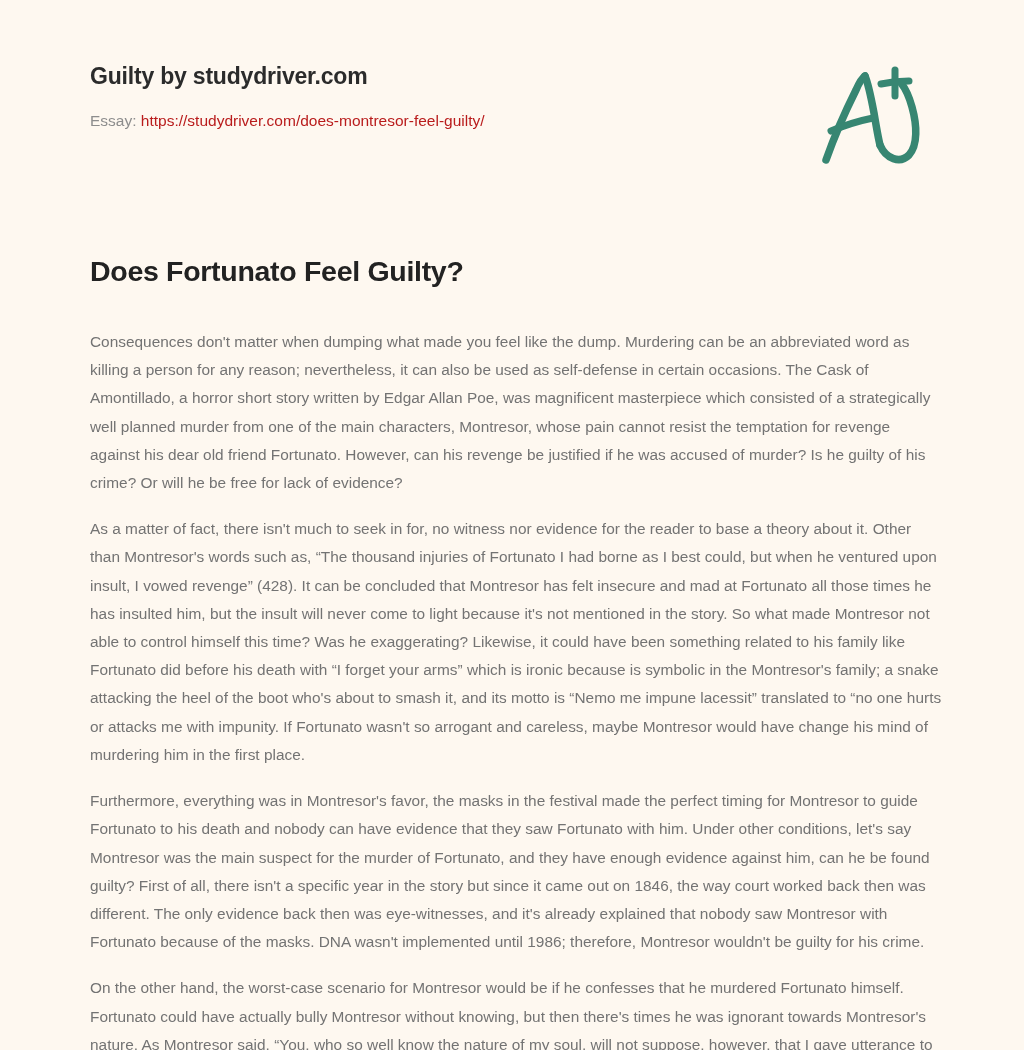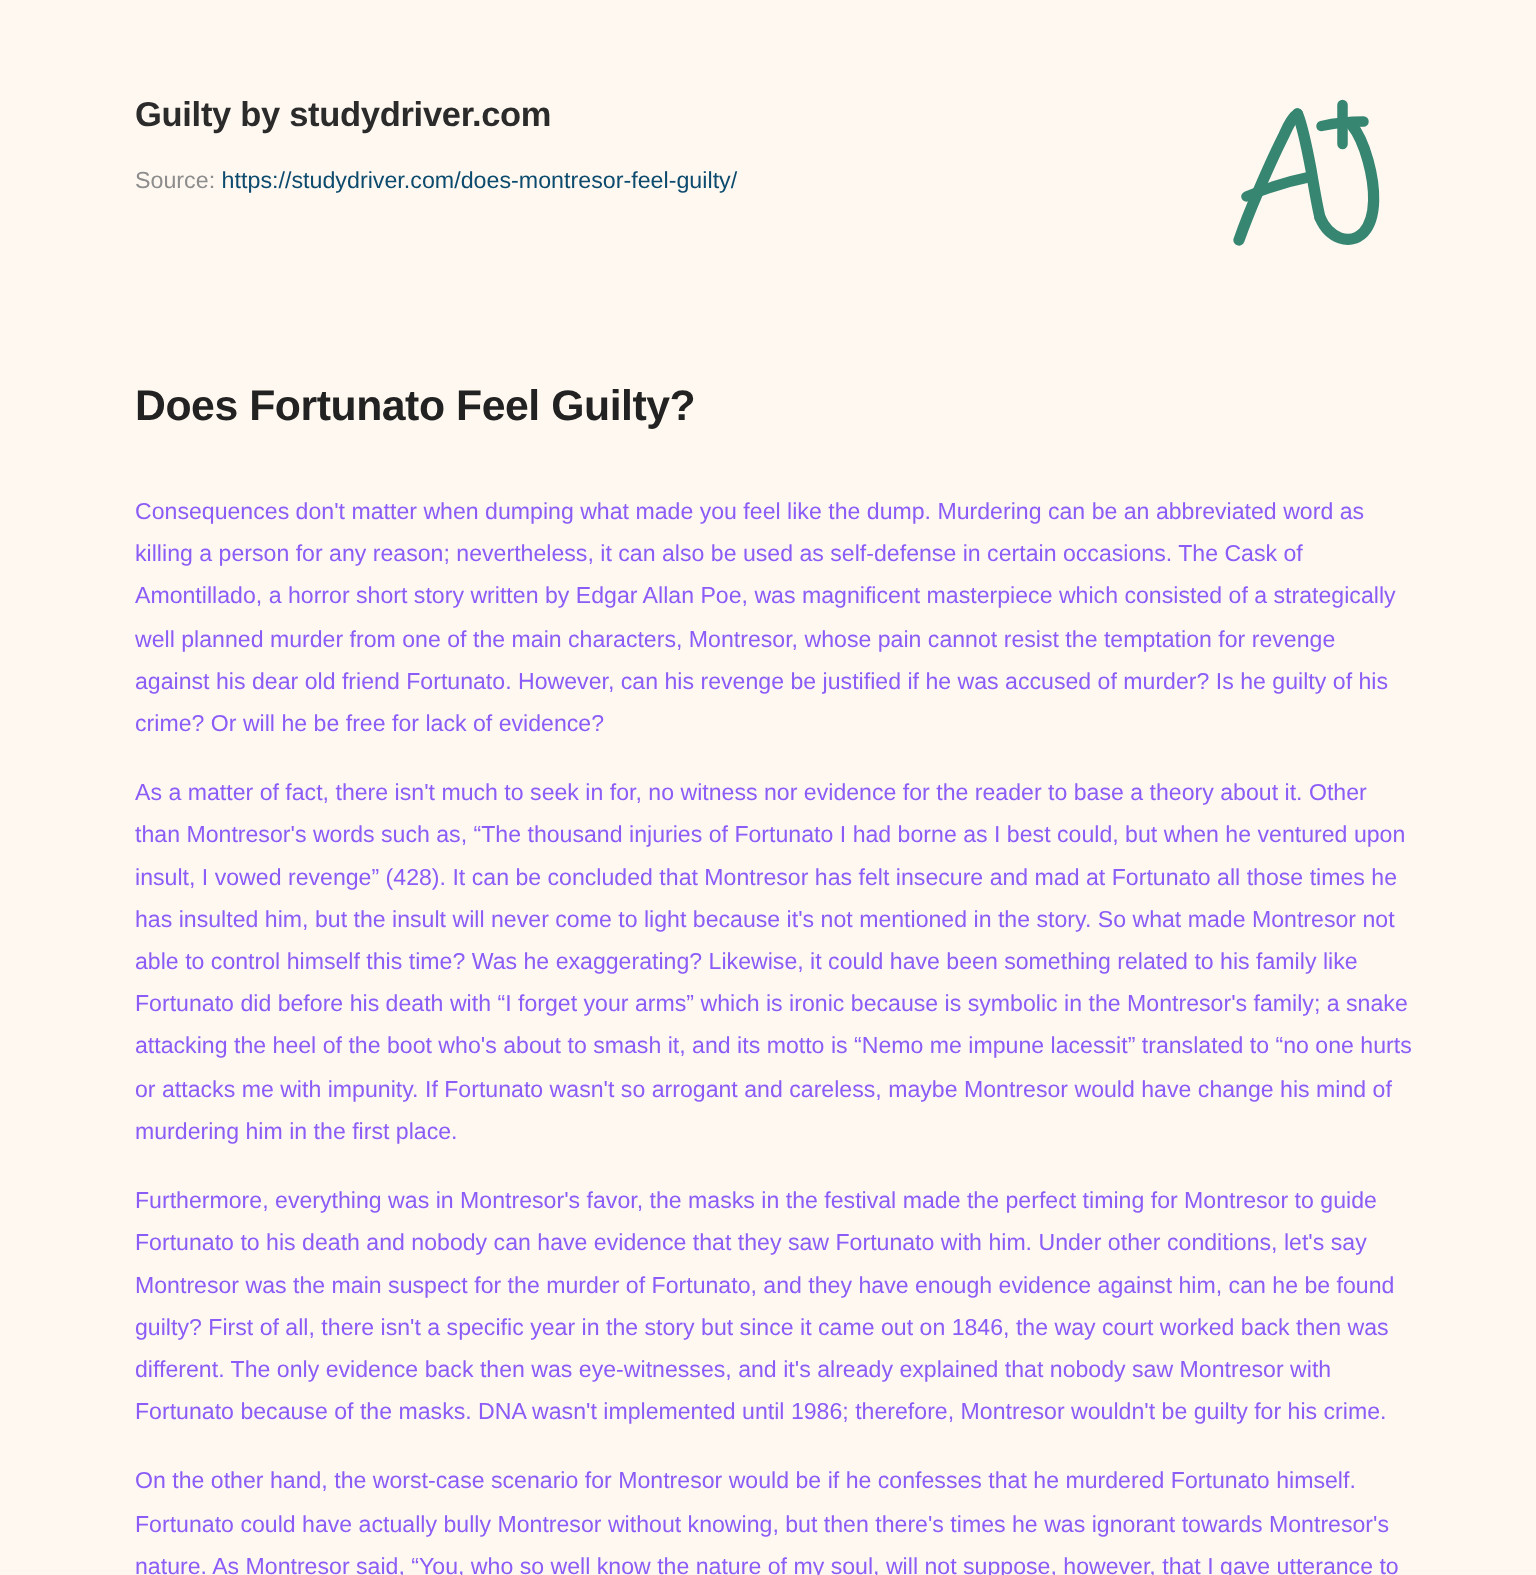--- a/index.html
+++ b/index.html
@@ -53,21 +53,21 @@
     margin: 0;
     padding-top: 20px;
     font-size: 15.5px;
     line-height: 1.3;
     white-space: nowrap;
   }
   .source-label {
     color: #8d8d8d;
   }
   .source-url {
-    color: #0c4a6e;
+    color: #b91c1c;
     text-decoration: none;
   }
 
   
   .logo {
     position: absolute;
     left: 812px;
     top: 63px;
     width: 118px;
     height: 112px;
@@ -92,38 +92,38 @@
   }
 
   .body-copy {
     margin-top: 38px;
   }
 
   .body-copy p {
     margin: 0 0 18px 0;
     font-size: 15.4px;
     line-height: 28.2px;
-    color: #8b5cf6;
+    color: #737373;
     text-align: left;
     letter-spacing: 0.01px;
   }
   .body-copy p:last-child { margin-bottom: 0; }
 </style>
 </head>
 <body>
 
 <div class="page">
 
   <div class="header">
 
     <div class="brand-block">
       <div class="essay-by">Guilty by studydriver.com</div>
 
       <div class="source-line">
-        <span class="source-label">Source:</span>
+        <span class="source-label">Essay:</span>
         <span class="source-url">https://studydriver.com/does-montresor-feel-guilty/</span>
       </div>
     </div>
 
     <div class="logo">
       <svg viewBox="0 0 118 112" xmlns="http://www.w3.org/2000/svg" fill="none" stroke="#378672" stroke-linecap="round" stroke-linejoin="round">
 
         <path d="M14 97 C20 80 33 49 44 27 C47 20 50 15 53 13" stroke-width="7.5"></path>
 
         <path d="M53 13 C56 20 59 34 62 50 C64 62 66 74 68 82" stroke-width="7.5"></path>

